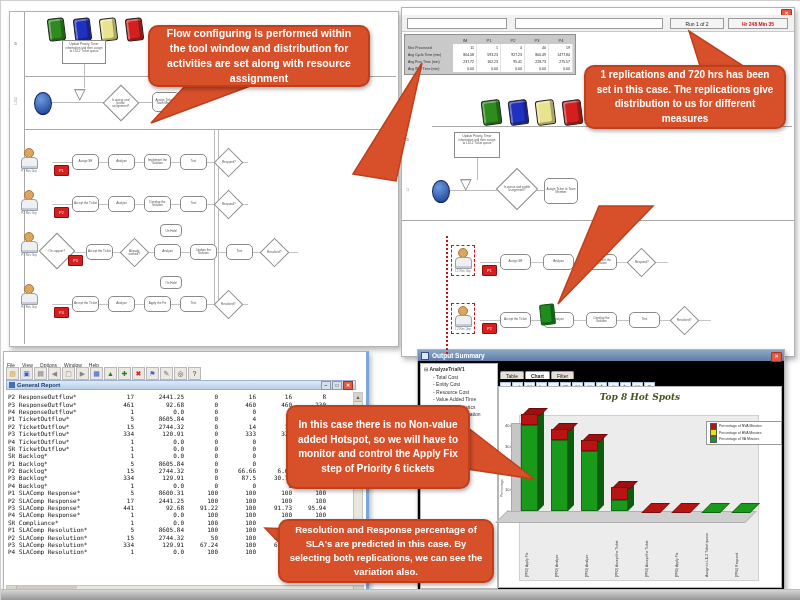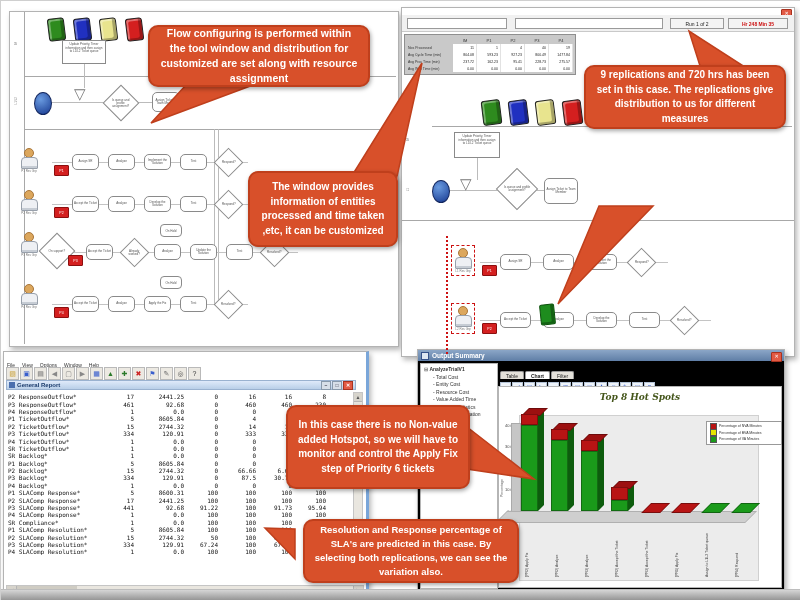--- a/index.html
+++ b/index.html
@@ -591,20 +591,19 @@
 
   <svg id="tails" width="800" height="600">
     <polygon points="185,84 252,84 150,122" fill="#d8502a" stroke="#bf3f1c" stroke-width="1.5"></polygon>
     <polygon points="700,68 747,68 688,30" fill="#d8502a" stroke="#bf3f1c" stroke-width="1.5"></polygon>
     <polygon points="598,205 652,205 557,303" fill="#d8502a" stroke="#bf3f1c" stroke-width="1.5"></polygon>
     <polygon points="352,173 395,180 421,62" fill="#d8502a" stroke="#bf3f1c" stroke-width="1.5"></polygon>
     <polygon points="466,426 466,468 533,478" fill="#d8502a" stroke="#bf3f1c" stroke-width="1.5"></polygon>
     <polygon points="294,528 294,558 264,527" fill="#d8502a" stroke="#bf3f1c" stroke-width="1.5"></polygon>
   </svg>
 
-  <div class="callout" style="left:147px;top:24px;width:222px;height:62px;font-size:10.5px;">Flow configuring is performed within the tool window and distribution for customized are set along with resource assignment</div>
-  <div class="callout" style="left:583px;top:64px;width:202px;height:64px;font-size:10px;">9 replications and 720 hrs has been set in this case. The replications give distribution to us for different measures</div>
-  <div class="callout" style="left:247px;top:170px;width:150px;height:76px;font-size:10px;">The window provides information of entities processed and time taken ,etc, it can be customized</div>
+  <div class="callout" style="left:147px;top:24px;width:222px;height:62px;font-size:10.5px;">Flow configuring is performed within the tool window and distribution for activities are set along with resource assignment</div>
+  <div class="callout" style="left:583px;top:64px;width:202px;height:64px;font-size:10px;">1 replications and 720 hrs has been set in this case. The replications give distribution to us for different measures</div>
   <div class="callout" style="left:285px;top:404px;width:184px;height:84px;font-size:10px;">In this case there is no Non-value added Hotspot, so we will have to monitor and control the Apply Fix step of Priority 6 tickets</div>
-  <div class="callout" style="left:302px;top:518px;width:216px;height:64px;font-size:9.5px;">Resolution and Response percentage of SLA's are predicted in this case. By selecting both replications, we can see the variation also.</div>
+  <div class="callout" style="left:277px;top:518px;width:216px;height:64px;font-size:9.5px;">Resolution and Response percentage of SLA's are predicted in this case. By selecting both replications, we can see the variation also.</div>
 
   <div id="bottom-strip"></div>
 </div>
 
 </body></html>

